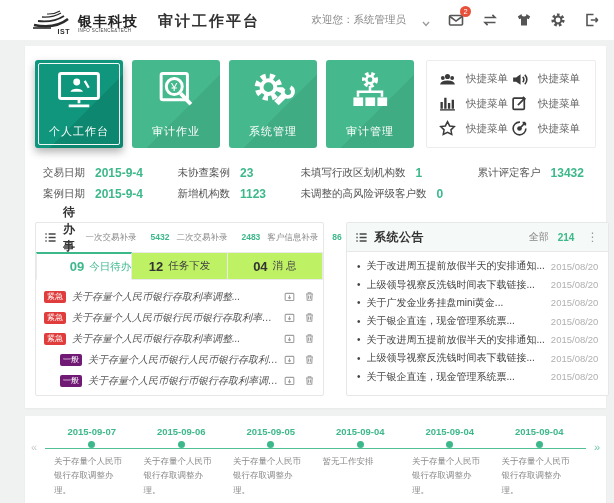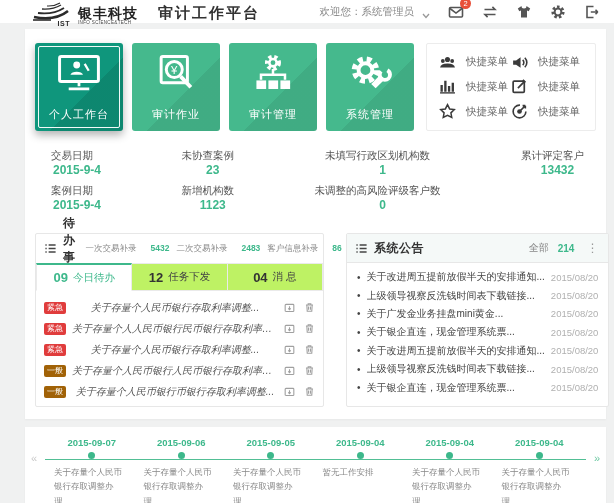--- a/index.html
+++ b/index.html
@@ -6,30 +6,30 @@
   html,body { width:614px; height:503px; }
   body {
     background:#f0f1f1;
     font-family:"Liberation Sans", sans-serif;
     color:#333;
     overflow:hidden;
   }
   svg { display:block; }
 
   
-  .header { height:23px; background:#fff; display:flex; align-items:center; padding:0 14px 0 30px; }
+  .header { height:40px; background:#fff; display:flex; align-items:center; padding:0 14px 0 30px; }
   .brand { display:flex; align-items:flex-end; gap:6px; }
   .logo-mark { width:42px; height:26px; color:#2b2b2b; position:relative; }
   .logo-ist { position:absolute; bottom:-2px; right:2px; font-size:7px; font-weight:bold; color:#2b2b2b; letter-spacing:.5px;}
   .company { line-height:1; }
   .company-name { font-size:14px; font-weight:bold; color:#222; letter-spacing:1px;}
   .company-sub { font-size:5px; color:#444; letter-spacing:.4px; transform:scale(.9); transform-origin:left; }
   .app-title { font-size:15px; font-weight:bold; color:#333; margin-left:14px; letter-spacing:2px; padding-bottom:2px;}
   .header-right { margin-left:auto; display:flex; align-items:center; gap:18px; }
-  .welcome { display:flex; align-items:flex-end; gap:8px; font-size:10.5px; color:#888; cursor:pointer;}
+  .welcome { display:flex; align-items:flex-end; gap:16px; font-size:10.5px; color:#888; cursor:pointer;}
   .hicon { position:relative; width:16px; height:16px; color:#555; cursor:pointer; }
   .hicon svg { width:16px; height:16px; }
   .msg-badge { position:absolute; top:-6px; right:-7px; min-width:11px; height:11px; border-radius:6px;
     background:#e8503a; color:#fff; font-size:7.5px; line-height:11px; text-align:center; padding:0 2px; }
 
   
   .main-card { margin:6px 8px 0 25px; background:#fff; padding:10px 8px 12px 8px; box-shadow:0 1px 2px rgba(0,0,0,.04); }
 
   .top-row { display:flex; gap:12px; padding:4px 2px 2px 2px; }
   .tiles { display:flex; gap:9px; }
@@ -44,21 +44,21 @@
 
   .quickmenu { flex:1; border:1px solid #ececec; border-radius:2px; display:grid;
     grid-template-columns:1fr 1fr; align-content:space-around; padding:6px 12px; }
   .qitem { display:flex; align-items:center; gap:10px; cursor:pointer; }
   .qitem .qicon { width:17px; height:17px; color:#3a3a3a; }
   .qitem .qicon svg { width:17px; height:17px; }
   .qitem .qlabel { font-size:10.5px; color:#666; }
 
   
   .stats-row { display:flex; justify-content:space-between; margin:16px 14px 14px 10px; }
-  .stat-group .srow { display:flex; align-items:center; margin-bottom:7px;flex-direction:column; }
+  .stat-group .srow { display:flex; align-items:center; margin-bottom:7px; }
   .stat-group .slabel { font-size:10.5px; color:#555; }
   .stat-group .svalue { font-size:12px; font-weight:bold; color:#3db88b; margin-left:10px; }
   .stat-group.right .srow { justify-content:flex-end; }
 
   
   .panels-row { display:flex; gap:10px; margin:0 2px; }
   .panel { border:1px solid #e7e7e7; border-radius:2px; background:#fff; }
   .todo-panel { width:289px; }
   .notice-panel { flex:1;margin-left:12px; }
 
@@ -70,28 +70,28 @@
   .counter { font-size:8.5px; color:#888; white-space:nowrap; }
   .counter b { color:#3db88b; font-weight:bold; margin-left:14px; }
   .more-dots { margin-left:auto; color:#999; font-size:12px; cursor:pointer; padding:0 2px; }
 
   .tabs { display:flex; }
   .tab { flex:1; height:28px; display:flex; align-items:center; justify-content:center; gap:5px;
     background:#bef264; border:1px solid #eaeaea; border-left:none; cursor:pointer; }
   .tab:first-child { border-left:1px solid #eaeaea; }
   .tab .tnum { font-size:13px; font-weight:bold; color:#333; }
   .tab .tlabel { font-size:10.5px; color:#444; }
-  .tab.active { background:#fff; border-top:2px solid #3db88b; border-bottom:1px solid #fff; }
+  .tab.active { background:#fff; border-top:2px solid #3db88b; border-bottom:1px solid #fff;justify-content:flex-end; }
   .tab.active .tnum, .tab.active .tlabel { color:#3db88b; }
 
   .todo-list { padding:6px 8px 4px 8px; }
-  .todo-row { display:flex; align-items:center; gap:6px; height:21px; cursor:pointer;text-align:center; }
+  .todo-row { display:flex; align-items:center; gap:6px; height:21px; cursor:pointer; }
   .badge { font-size:8px; line-height:1; color:#fff; padding:2px 3px; border-radius:2px; white-space:nowrap; }
   .badge.urgent { background:#e03c3c; }
-  .badge.normal { background:#a16207; }
+  .badge.normal { background:#701a75;margin-left:16px; }
   .todo-text { flex:1; font-size:10px; color:#555; white-space:nowrap; overflow:hidden; text-overflow:ellipsis;font-style:italic; }
   .row-actions { display:flex; gap:9px; color:#a0a0a0; }
   .row-actions .aicon { width:11px; height:11px; cursor:pointer; }
   .row-actions .aicon svg { width:11px; height:11px; }
 
   .notice-panel .panel-header { background:#f5f9f8; border-bottom:1px solid #e7e7e7; }
   .all-label { margin-left:auto; font-size:10px; color:#888; cursor:pointer; }
   .all-count { font-size:10px; font-weight:bold; color:#3db88b; margin-left:3px; cursor:pointer; }
   .notice-list { padding:5px 10px 3px 10px; }
   .notice-row { display:flex; align-items:center; height:18.4px; gap:6px; cursor:pointer; }
@@ -195,40 +195,40 @@
             <circle cx="19.5" cy="14.5" r="7"></circle>
             <text x="19.5" y="18.5" font-size="10" text-anchor="middle" fill="#fff" stroke="none" font-family="inherit">¥</text>
             <path d="M25 20.5l9 9.5" stroke-width="3.4"></path>
           </svg>
         </div>
         <div class="tile-label">审计作业</div>
       </div>
       <div class="tile">
         <div class="tile-icon">
           <svg viewBox="0 0 42 36" fill="none" stroke="#fff">
+            <circle cx="17" cy="15" r="9" stroke-width="6" stroke-dasharray="4 3.2"></circle>
+            <circle cx="17" cy="15" r="6" stroke-width="3.4"></circle>
+            <path d="M24 29l8-8" stroke-width="5.5"></path>
+            <circle cx="34" cy="19" r="4.5" stroke-width="3.4" stroke-dasharray="17 6"></circle>
+          </svg>
+        </div>
+        <div class="tile-label">系统管理</div>
+      </div>
+      <div class="tile">
+        <div class="tile-icon">
+          <svg viewBox="0 0 42 36" fill="none" stroke="#fff">
             <circle cx="21" cy="8.5" r="5" stroke-width="4" stroke-dasharray="2.6 2.2"></circle>
             <circle cx="21" cy="8.5" r="3.2" stroke-width="2.2"></circle>
             <path d="M21 14v5M10.5 23.5v-4.5h21v4.5" stroke-width="2.2"></path>
             <rect x="6.5" y="24" width="8.5" height="7.5" fill="#fff" stroke="none"></rect>
             <rect x="17" y="24" width="8.5" height="7.5" fill="#fff" stroke="none"></rect>
             <rect x="27.5" y="24" width="8.5" height="7.5" fill="#fff" stroke="none"></rect>
           </svg>
         </div>
         <div class="tile-label">审计管理</div>
-      </div>
-      <div class="tile">
-        <div class="tile-icon">
-          <svg viewBox="0 0 42 36" fill="none" stroke="#fff">
-            <circle cx="17" cy="15" r="9" stroke-width="6" stroke-dasharray="4 3.2"></circle>
-            <circle cx="17" cy="15" r="6" stroke-width="3.4"></circle>
-            <path d="M24 29l8-8" stroke-width="5.5"></path>
-            <circle cx="34" cy="19" r="4.5" stroke-width="3.4" stroke-dasharray="17 6"></circle>
-          </svg>
-        </div>
-        <div class="tile-label">系统管理</div>
       </div>
     </div>
 
     <div class="quickmenu">
       <div class="qitem">
         <span class="qicon">
           <svg viewBox="0 0 16 16" fill="currentColor">
             <circle cx="8" cy="5.2" r="2.4"></circle>
               <circle cx="3.6" cy="6.6" r="1.8"></circle>
               <circle cx="12.4" cy="6.6" r="1.8"></circle>

